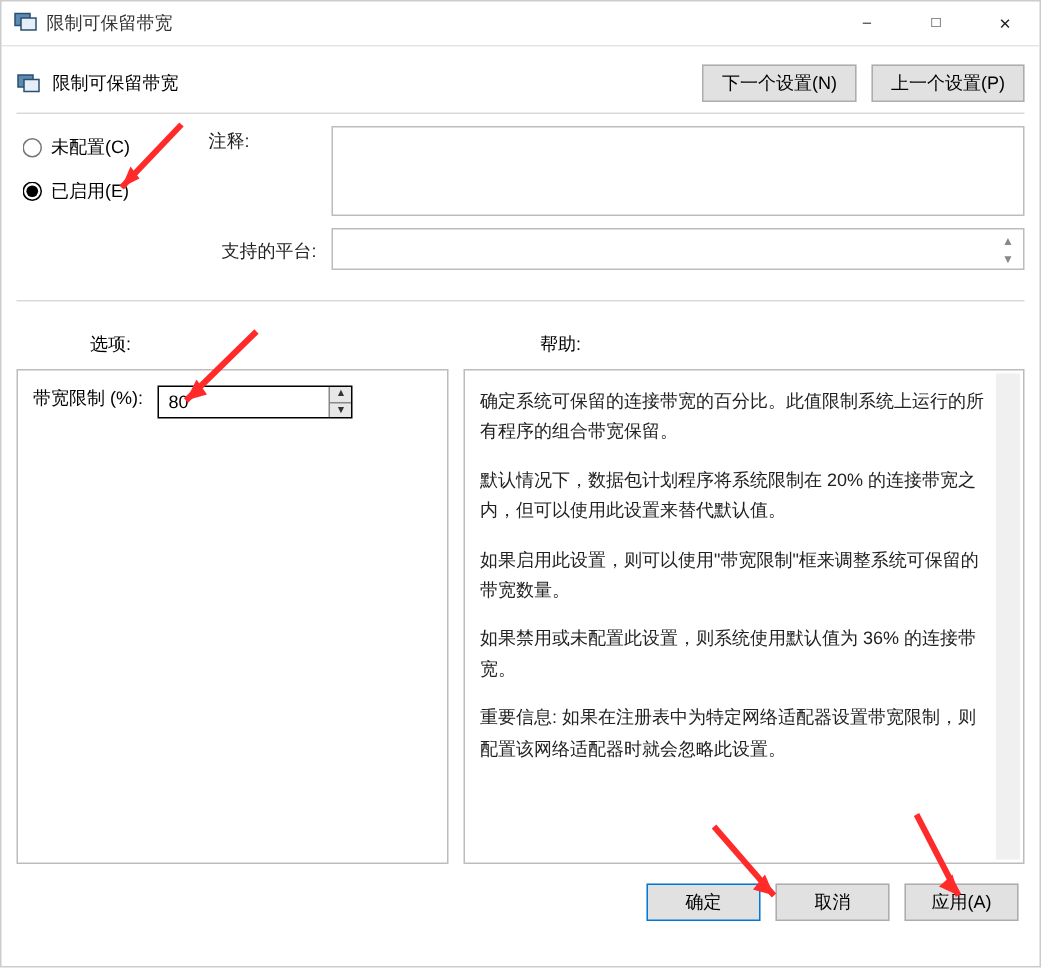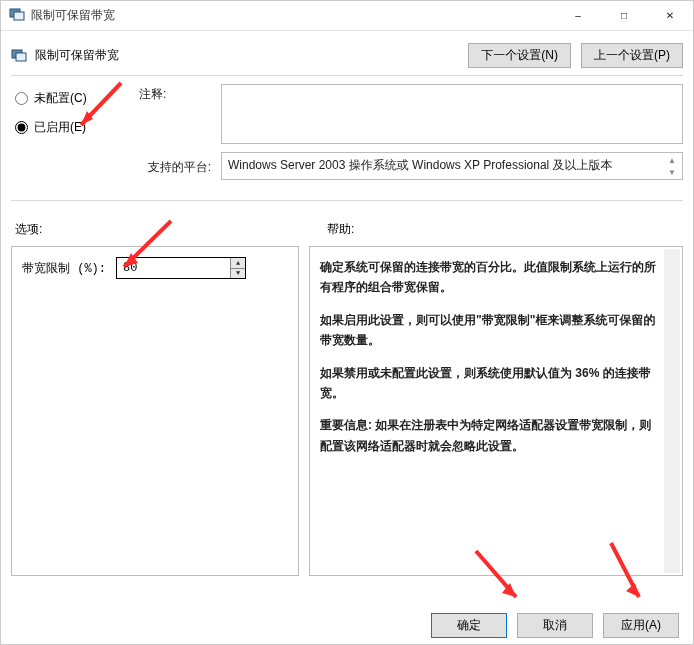--- a/index.html
+++ b/index.html
@@ -84,38 +84,38 @@
   }
   .scroll-stub-v {
     position:absolute; right:2px; top:2px; bottom:2px; width:16px;
     display:flex; flex-direction:column; justify-content:space-between;
     color:#888;
   }
   .scroll-arrow {
     width:16px; height:10px; display:flex; align-items:center; justify-content:center; font-size:8px;
   }
 
-  .midlabels { display:flex; margin-top:20px; gap:12px; }
+  .midlabels { display:flex; margin-top:20px; gap:0;margin-left:45px; }
   .midlabels .left { width: 298px; padding-left:4px;}
   .midlabels .right { flex:1; padding-left:6px;}
 
   .panels {
     display:flex; gap:10px; margin-top:8px; height: 330px;
   }
   .panel {
     border:1px solid #bcbcbc;
     background:#fff;
     padding:10px;
     overflow:hidden;
     position:relative;
   }
   .panel.left { width:288px; }
-  .panel.right { flex:1;font-weight:bold; }
-
-  .opt-row { display:flex; align-items:center; gap:10px;font-family:Liberation Mono, monospace; }
+  .panel.right { flex:1; }
+
+  .opt-row { display:flex; align-items:flex-start; gap:10px; }
   .spinner {
     display:flex; align-items:stretch;
     border:1px solid #000000; height:22px; width:130px; background:#fff;
   }
   .spinner input {
     border:none; outline:none; width:100%; padding:0 6px; font:inherit;
   }
   .spin-btns { display:flex; flex-direction:column; border-left:1px solid #888; width:17px;}
   .spin-btn {
     flex:1; background:#e7e7e7; display:flex; align-items:center; justify-content:center;
@@ -125,21 +125,21 @@
 
   .help-text { color:#222; line-height:1.7; padding-right:14px;}
   .help-text p { margin-bottom:12px; }
 
   .panel.right::after {
     content:""; position:absolute; right:2px; top:2px; bottom:2px; width:16px;
     background:#f0f0f0;
   }
 
   .bottom-btns {
-    position:absolute; right:14px; bottom:6px; display:flex; gap:10px;
+    position:absolute; right:14px; bottom:30px; display:flex; gap:10px;
   }
   .bottom-btns .win-button { min-width:76px; }
   .bottom-btns .win-button.default { border-color:#0078d7; }
 
   
   .arrow {
     position:absolute; pointer-events:none; z-index:50;
   }
   .arrow svg { overflow:visible; }
   .arrow path, .arrow line { stroke:#ff2a2a; stroke-width:4; fill:none; }
@@ -195,21 +195,20 @@
         <input type="radio" name="cfg" checked="" style="">
         <span>已启用(E)</span>
       </label>
     </div>
 
     <div class="lbl">注释:</div>
     <textarea class="textarea-comment" style=""></textarea>
 
     <div class="lbl right-align" style="align-self:center;text-align:right;">支持的平台:</div>
     <div class="platform-box">
-      <span>Windows Server 2003 操作系统或 Windows XP Professional 及以上版本</span>
       <div class="scroll-stub-v">
         <div class="scroll-arrow">▲</div>
         <div class="scroll-arrow">▼</div>
       </div>
     </div>
   </div>
 
   <hr class="sep" style="margin-top:20px;">
 
   <div class="midlabels">
@@ -227,20 +226,21 @@
             <div class="spin-btn">▲</div>
             <div class="spin-btn">▼</div>
           </div>
         </div>
       </div>
     </div>
 
     <div class="panel right">
       <div class="help-text">
         <p>确定系统可保留的连接带宽的百分比。此值限制系统上运行的所有程序的组合带宽保留。</p>
+        <p>默认情况下，数据包计划程序将系统限制在 20% 的连接带宽之内，但可以使用此设置来替代默认值。</p>
         <p>如果启用此设置，则可以使用"带宽限制"框来调整系统可保留的带宽数量。</p>
         <p>如果禁用或未配置此设置，则系统使用默认值为 36% 的连接带宽。</p>
         <p>重要信息: 如果在注册表中为特定网络适配器设置带宽限制，则配置该网络适配器时就会忽略此设置。</p>
       </div>
     </div>
   </div>
 
   <div class="bottom-btns">
     <button class="win-button default">确定</button>
     <button class="win-button">取消</button>

